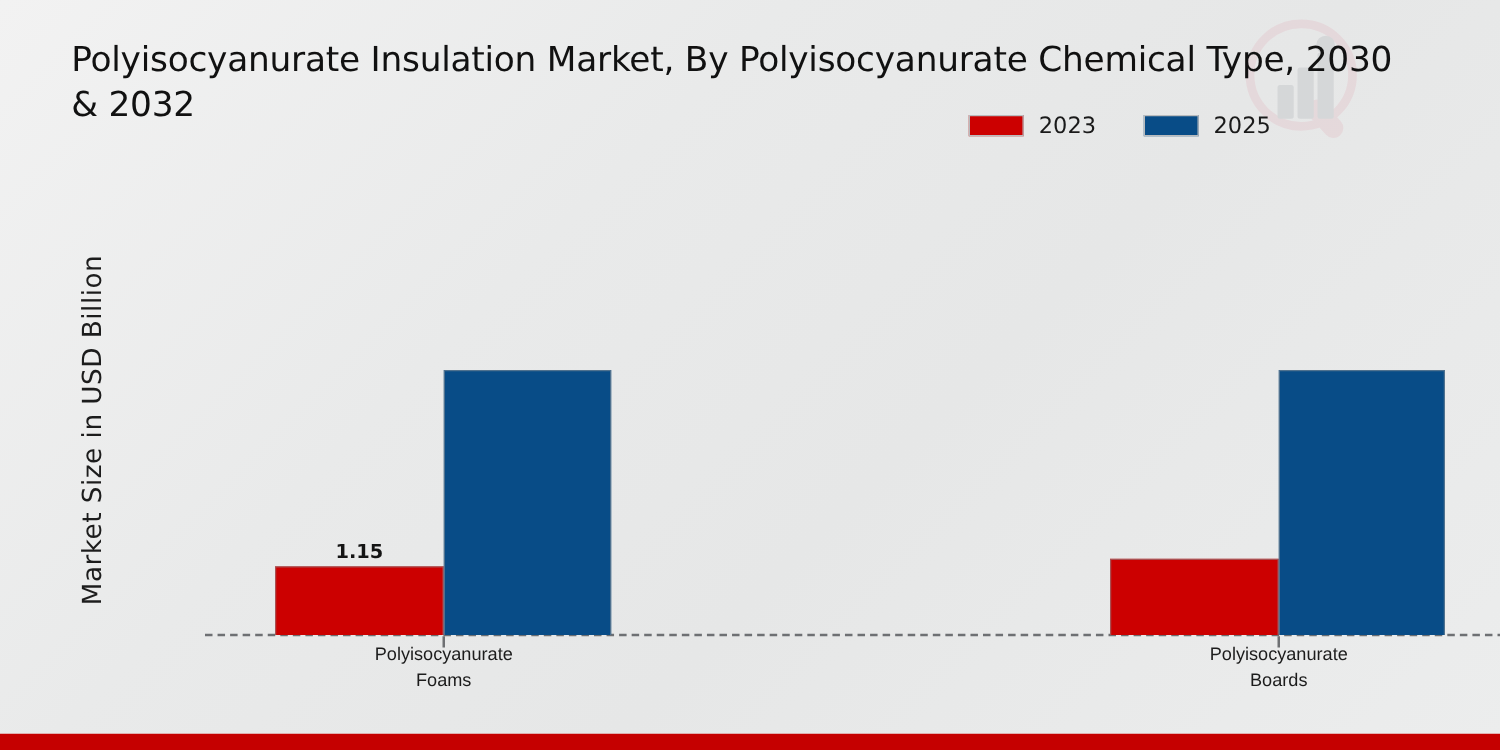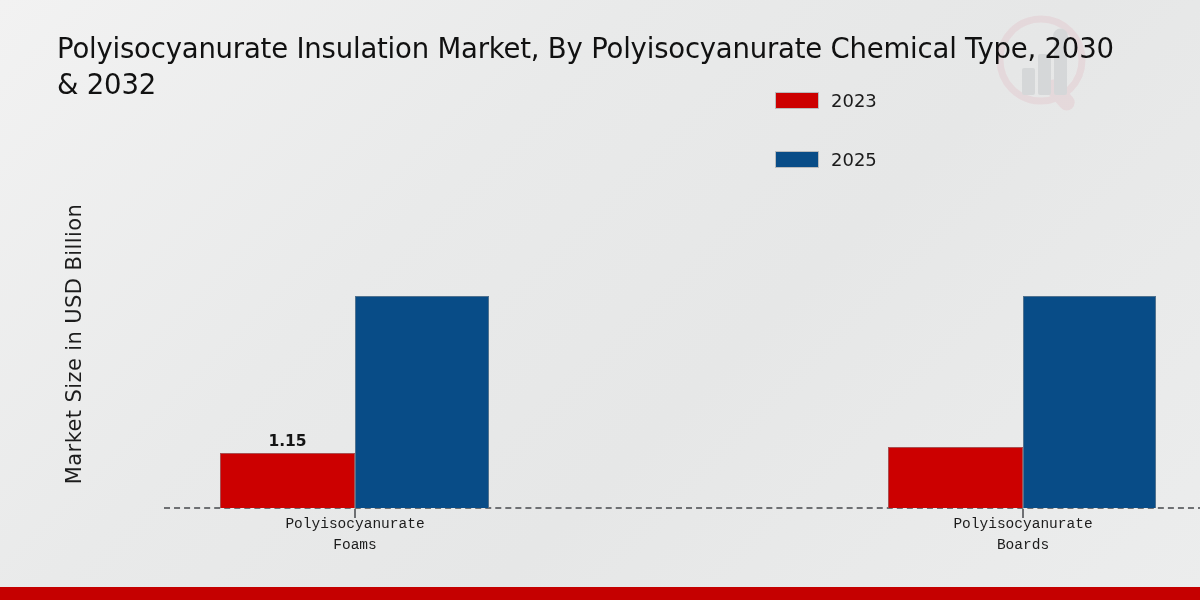--- a/index.html
+++ b/index.html
@@ -48,21 +48,20 @@
   }
 
   
   .legend {
     position: absolute;
     left: 775px;
     top: 90px;
     display: flex;
     align-items: center;
     gap: 38px;
-    flex-direction: column;
   }
   .legend-item {
     display: flex;
     align-items: center;
     gap: 12px;
   }
   .legend-swatch {
     width: 42px;
     height: 15px;
     border: 1px solid #b9bbbd;
@@ -133,21 +132,21 @@
   }
 
   .category-label {
     position: absolute;
     top: 514px;
     width: 260px;
     text-align: center;
     font-size: 14.5px;
     line-height: 1.45;
     color: #1c1c1c;
-    font-family: Liberation Mono, monospace;
+    font-family: Liberation Sans, sans-serif;
     white-space: pre-line;
   }
 
   
   .footer-band {
     position: absolute;
     left: 0;
     bottom: 0;
     width: 1200px;
     height: 13px;

